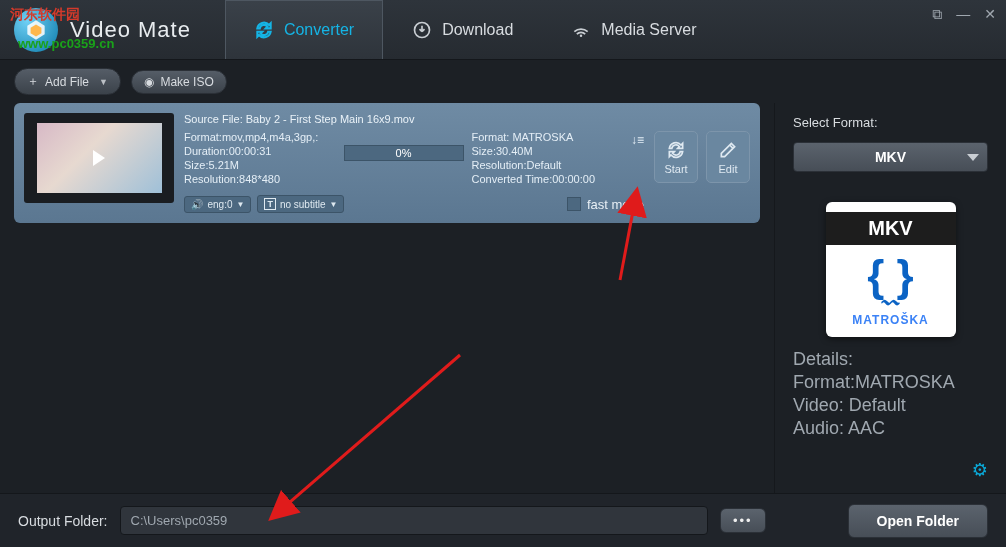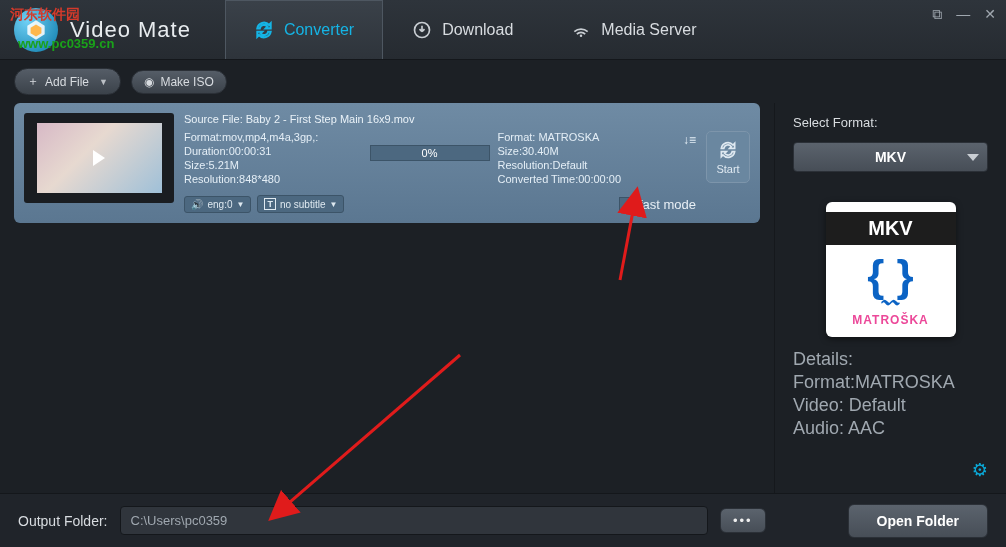--- a/index.html
+++ b/index.html
@@ -104,21 +104,21 @@
     position:relative;color:#fff;font-size:14px;font-weight:bold;cursor:pointer;}
   .fmt-select .chev{position:absolute;right:8px;width:0;height:0;
     border-left:6px solid transparent;border-right:6px solid transparent;border-top:7px solid #c9ced3;}
   .fmt-preview{align-self:center;margin-top:18px;width:130px;height:160px;
     background:#fff;border-radius:6px;display:flex;flex-direction:column;align-items:center;justify-content:center;
     box-shadow:0 2px 6px rgba(0,0,0,.5);}
   .fmt-preview .bar{width:100%;background:#1d1d1d;color:#fff;text-align:center;
     font-weight:bold;font-size:20px;padding:5px 0;}
   .braces{font-size:44px;color:#0b63c4;font-weight:bold;margin-top:6px;}
   .wave{font-size:18px;color:#0b63c4;margin-top:-14px;}
-  .mat{font-size:12px;color:#ec4899;font-weight:bold;letter-spacing:1px;}
+  .mat{font-size:12px;color:#3b82f6;font-weight:bold;letter-spacing:1px;}
   .details{margin-top:auto;display:flex;flex-direction:column;gap:2px;font-size:18px;color:var(--text-muted);}
   .gear{align-self:flex-end;margin-top:8px;color:var(--accent-blue);font-size:18px;cursor:pointer;}
   
   .footer{height:54px;background:#20242a;border-top:1px solid #14171b;
     display:flex;align-items:center;padding:0 18px;gap:12px;}
   .out-label{font-size:14px;color:var(--text-light);}
   .out-input{flex:1;background:#30353c;border:1px solid #14171b;border-radius:4px;
     padding:6px 10px;color:var(--text-muted);font-size:13px;}
   .dots-btn{background:linear-gradient(#5b636d,#474e57);border:1px solid #2b3037;
     border-radius:6px;padding:4px 12px;color:#eee;font-size:13px;cursor:pointer;letter-spacing:2px;}
@@ -233,20 +233,26 @@
           </div>
         </div>
       </div>
       <div class="card-actions">
         <div class="big-btn">
           <svg viewBox="0 0 24 24">
               <path fill="none" stroke="#dfe9f1" stroke-width="2" d="M4 10a8 8 0 0 1 14-4l2-2v6h-6l2-2a5 5 0 0 0-9 2zM20 14a8 8 0 0 1-14 4l-2 2v-6h6l-2 2a5 5 0 0 0 9-2z"></path>
             </svg>
           <span>Start</span>
         </div>
+        <div class="big-btn">
+          <svg viewBox="0 0 24 24">
+              <path fill="none" stroke="#dfe9f1" stroke-width="2" d="M4 20h4L20 8l-4-4L4 16v4zM14 6l4 4"></path>
+            </svg>
+          <span>Edit</span>
+        </div>
       </div>
     </div>
   </div>
 
   <div class="right">
     <div class="fmt-label">Select Format:</div>
     <div class="fmt-select">
       <span>MKV</span>
       <span class="chev"></span>
     </div>

